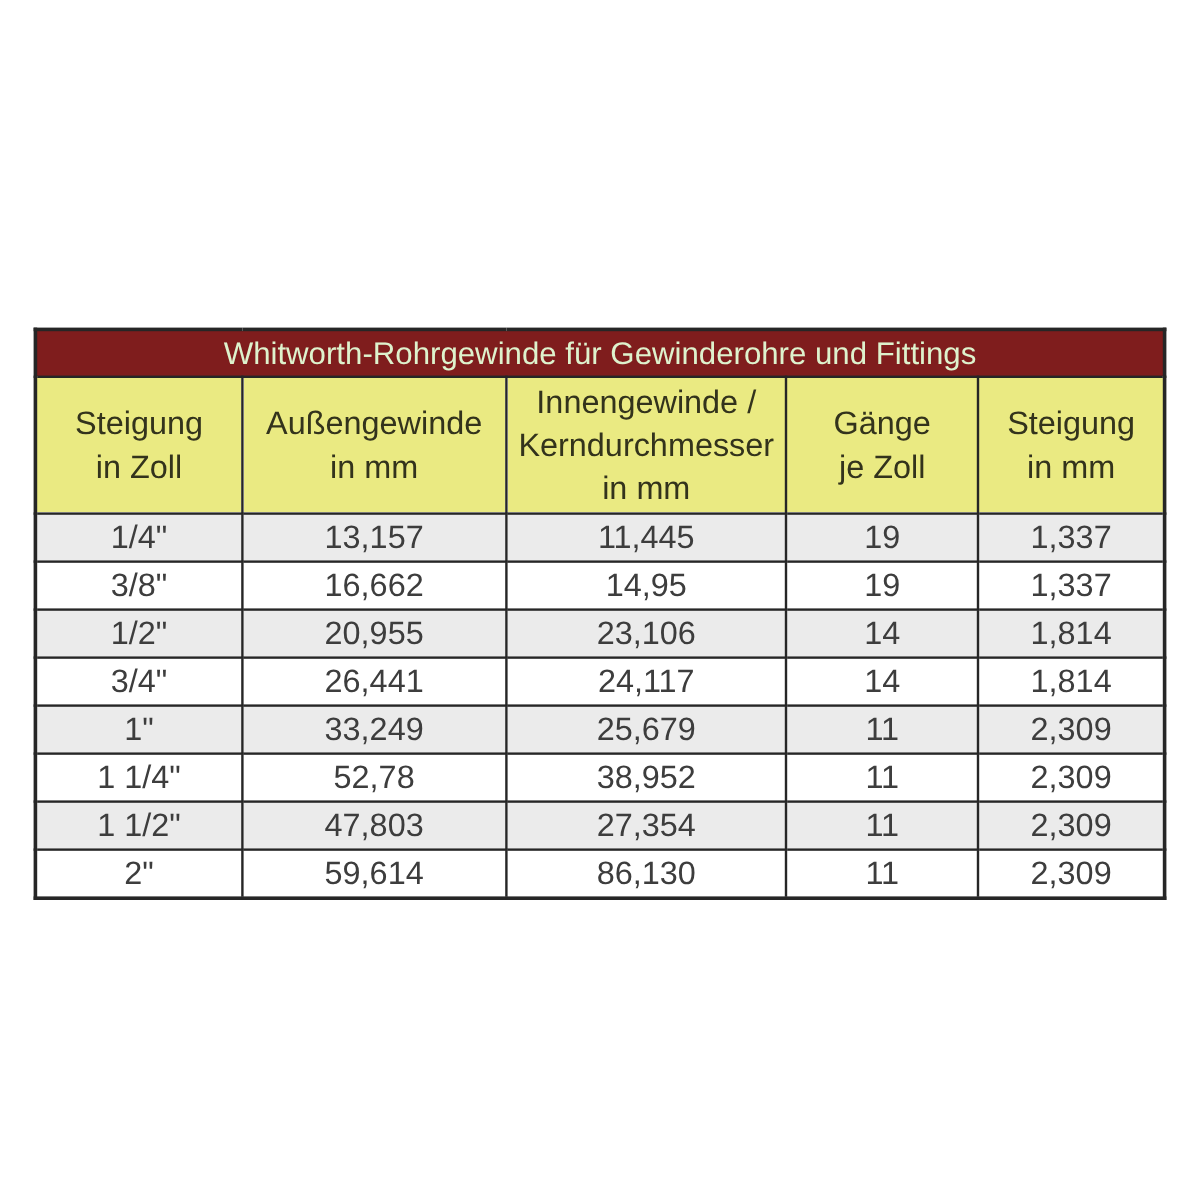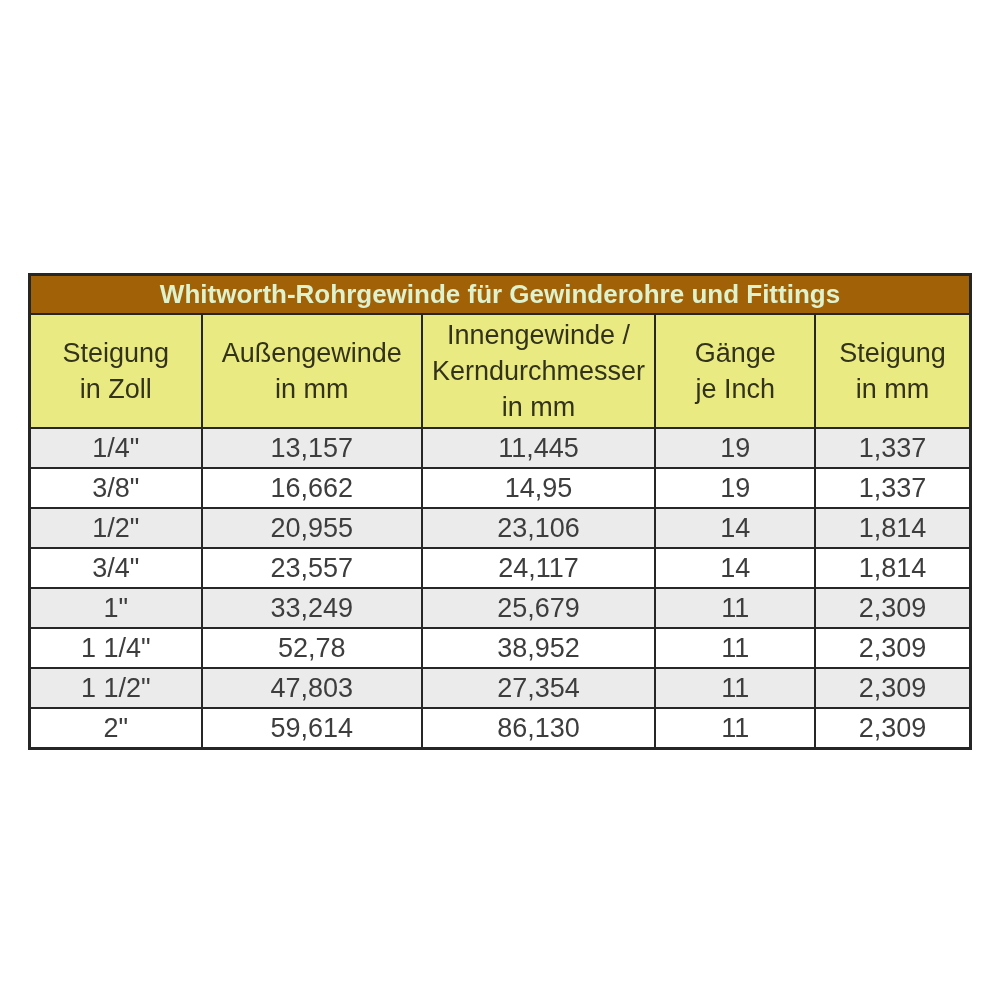--- a/index.html
+++ b/index.html
@@ -27,23 +27,23 @@
     border: 3px solid #262626;
   }
   table.thread-table td, table.thread-table th {
     border: 2px solid #262626;
     text-align: center;
     vertical-align: middle;
     padding: 0;
     overflow: hidden;
   }
   .title-cell {
-    background: #a16207;
+    background: #7f1d1d;
     color: #def2cd;
-    font-weight: bold;
+    font-weight: normal;
     font-size: 26px;
     height: 37px;
     letter-spacing: 0px;
   }
   .header-cell {
     background: #eaea82;
     color: #33331c;
     font-weight: normal;
     font-size: 27px;
     line-height: 36px;
@@ -78,21 +78,21 @@
       </tr>
       <tr>
         <th class="header-cell">Steigung
 in Zoll</th>
         <th class="header-cell">Außengewinde
 in mm</th>
         <th class="header-cell">Innengewinde /
 Kerndurchmesser
 in mm</th>
         <th class="header-cell">Gänge
-je Inch</th>
+je Zoll</th>
         <th class="header-cell">Steigung
 in mm</th>
       </tr>
       <tr class="data-row alt">
         <td>1/4"</td>
         <td>13,157</td>
         <td>11,445</td>
         <td>19</td>
         <td>1,337</td>
       </tr>
@@ -105,21 +105,21 @@
       </tr>
       <tr class="data-row alt">
         <td>1/2"</td>
         <td>20,955</td>
         <td>23,106</td>
         <td>14</td>
         <td>1,814</td>
       </tr>
       <tr class="data-row">
         <td>3/4"</td>
-        <td>23,557</td>
+        <td>26,441</td>
         <td>24,117</td>
         <td>14</td>
         <td>1,814</td>
       </tr>
       <tr class="data-row alt">
         <td>1"</td>
         <td>33,249</td>
         <td>25,679</td>
         <td>11</td>
         <td>2,309</td>

